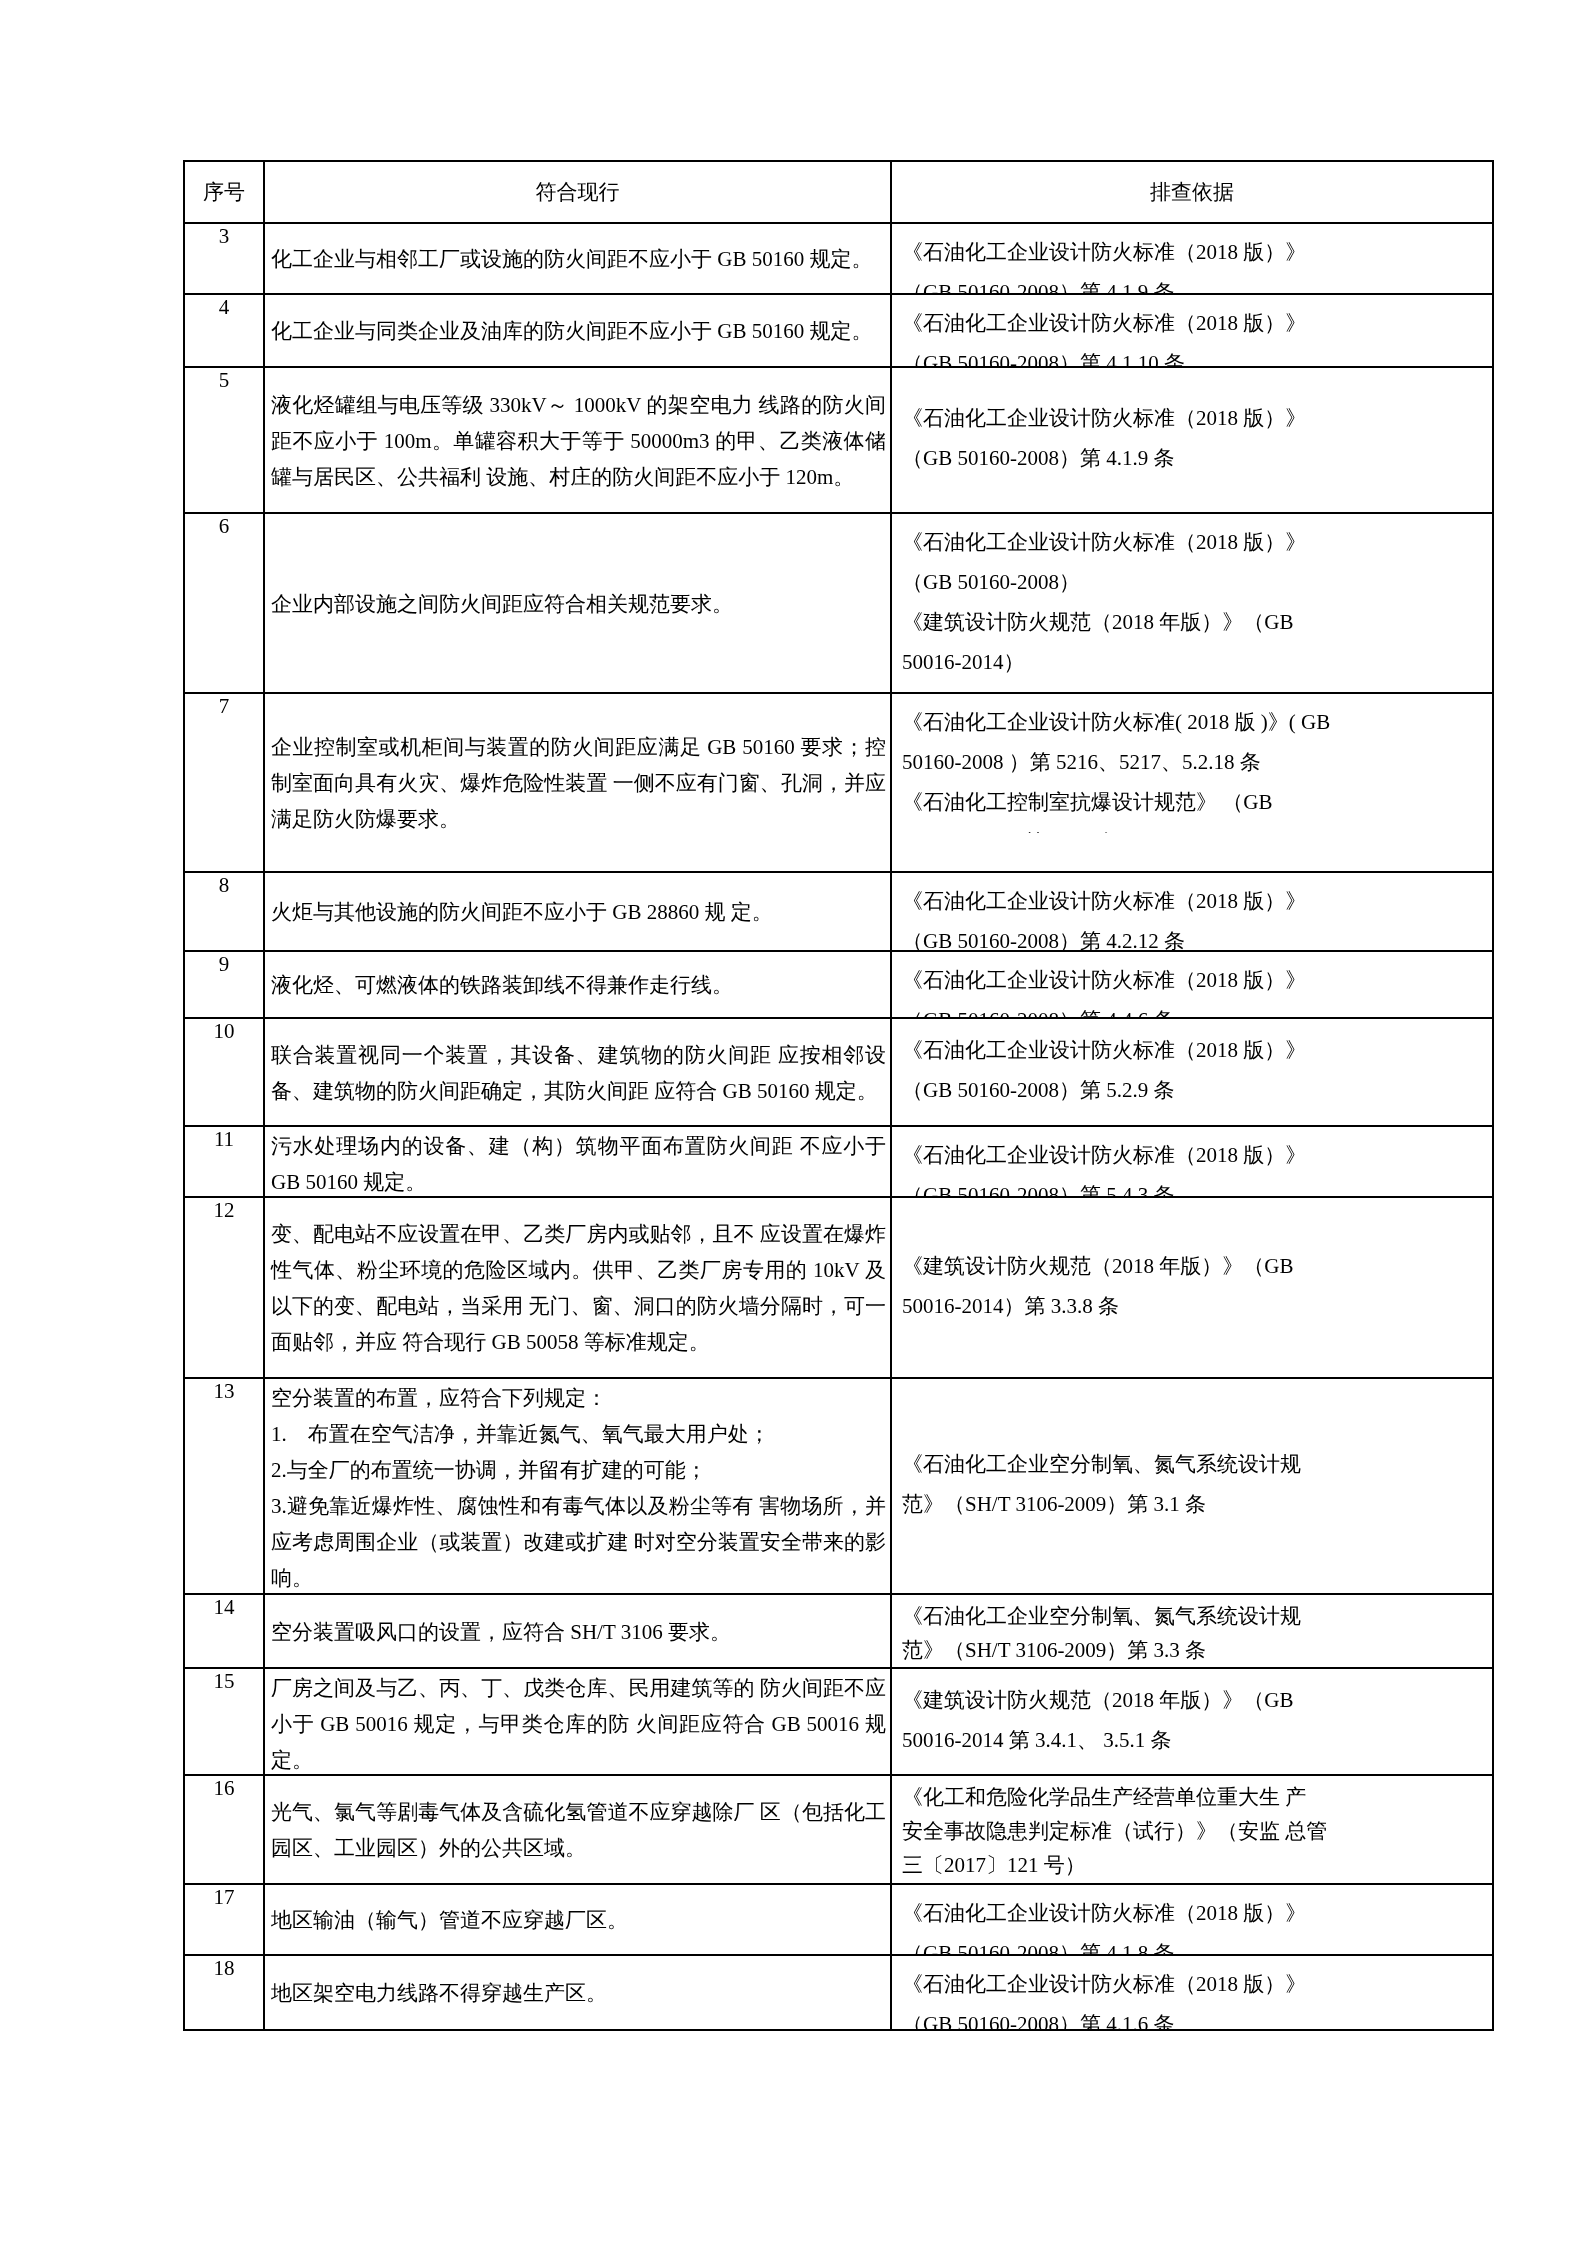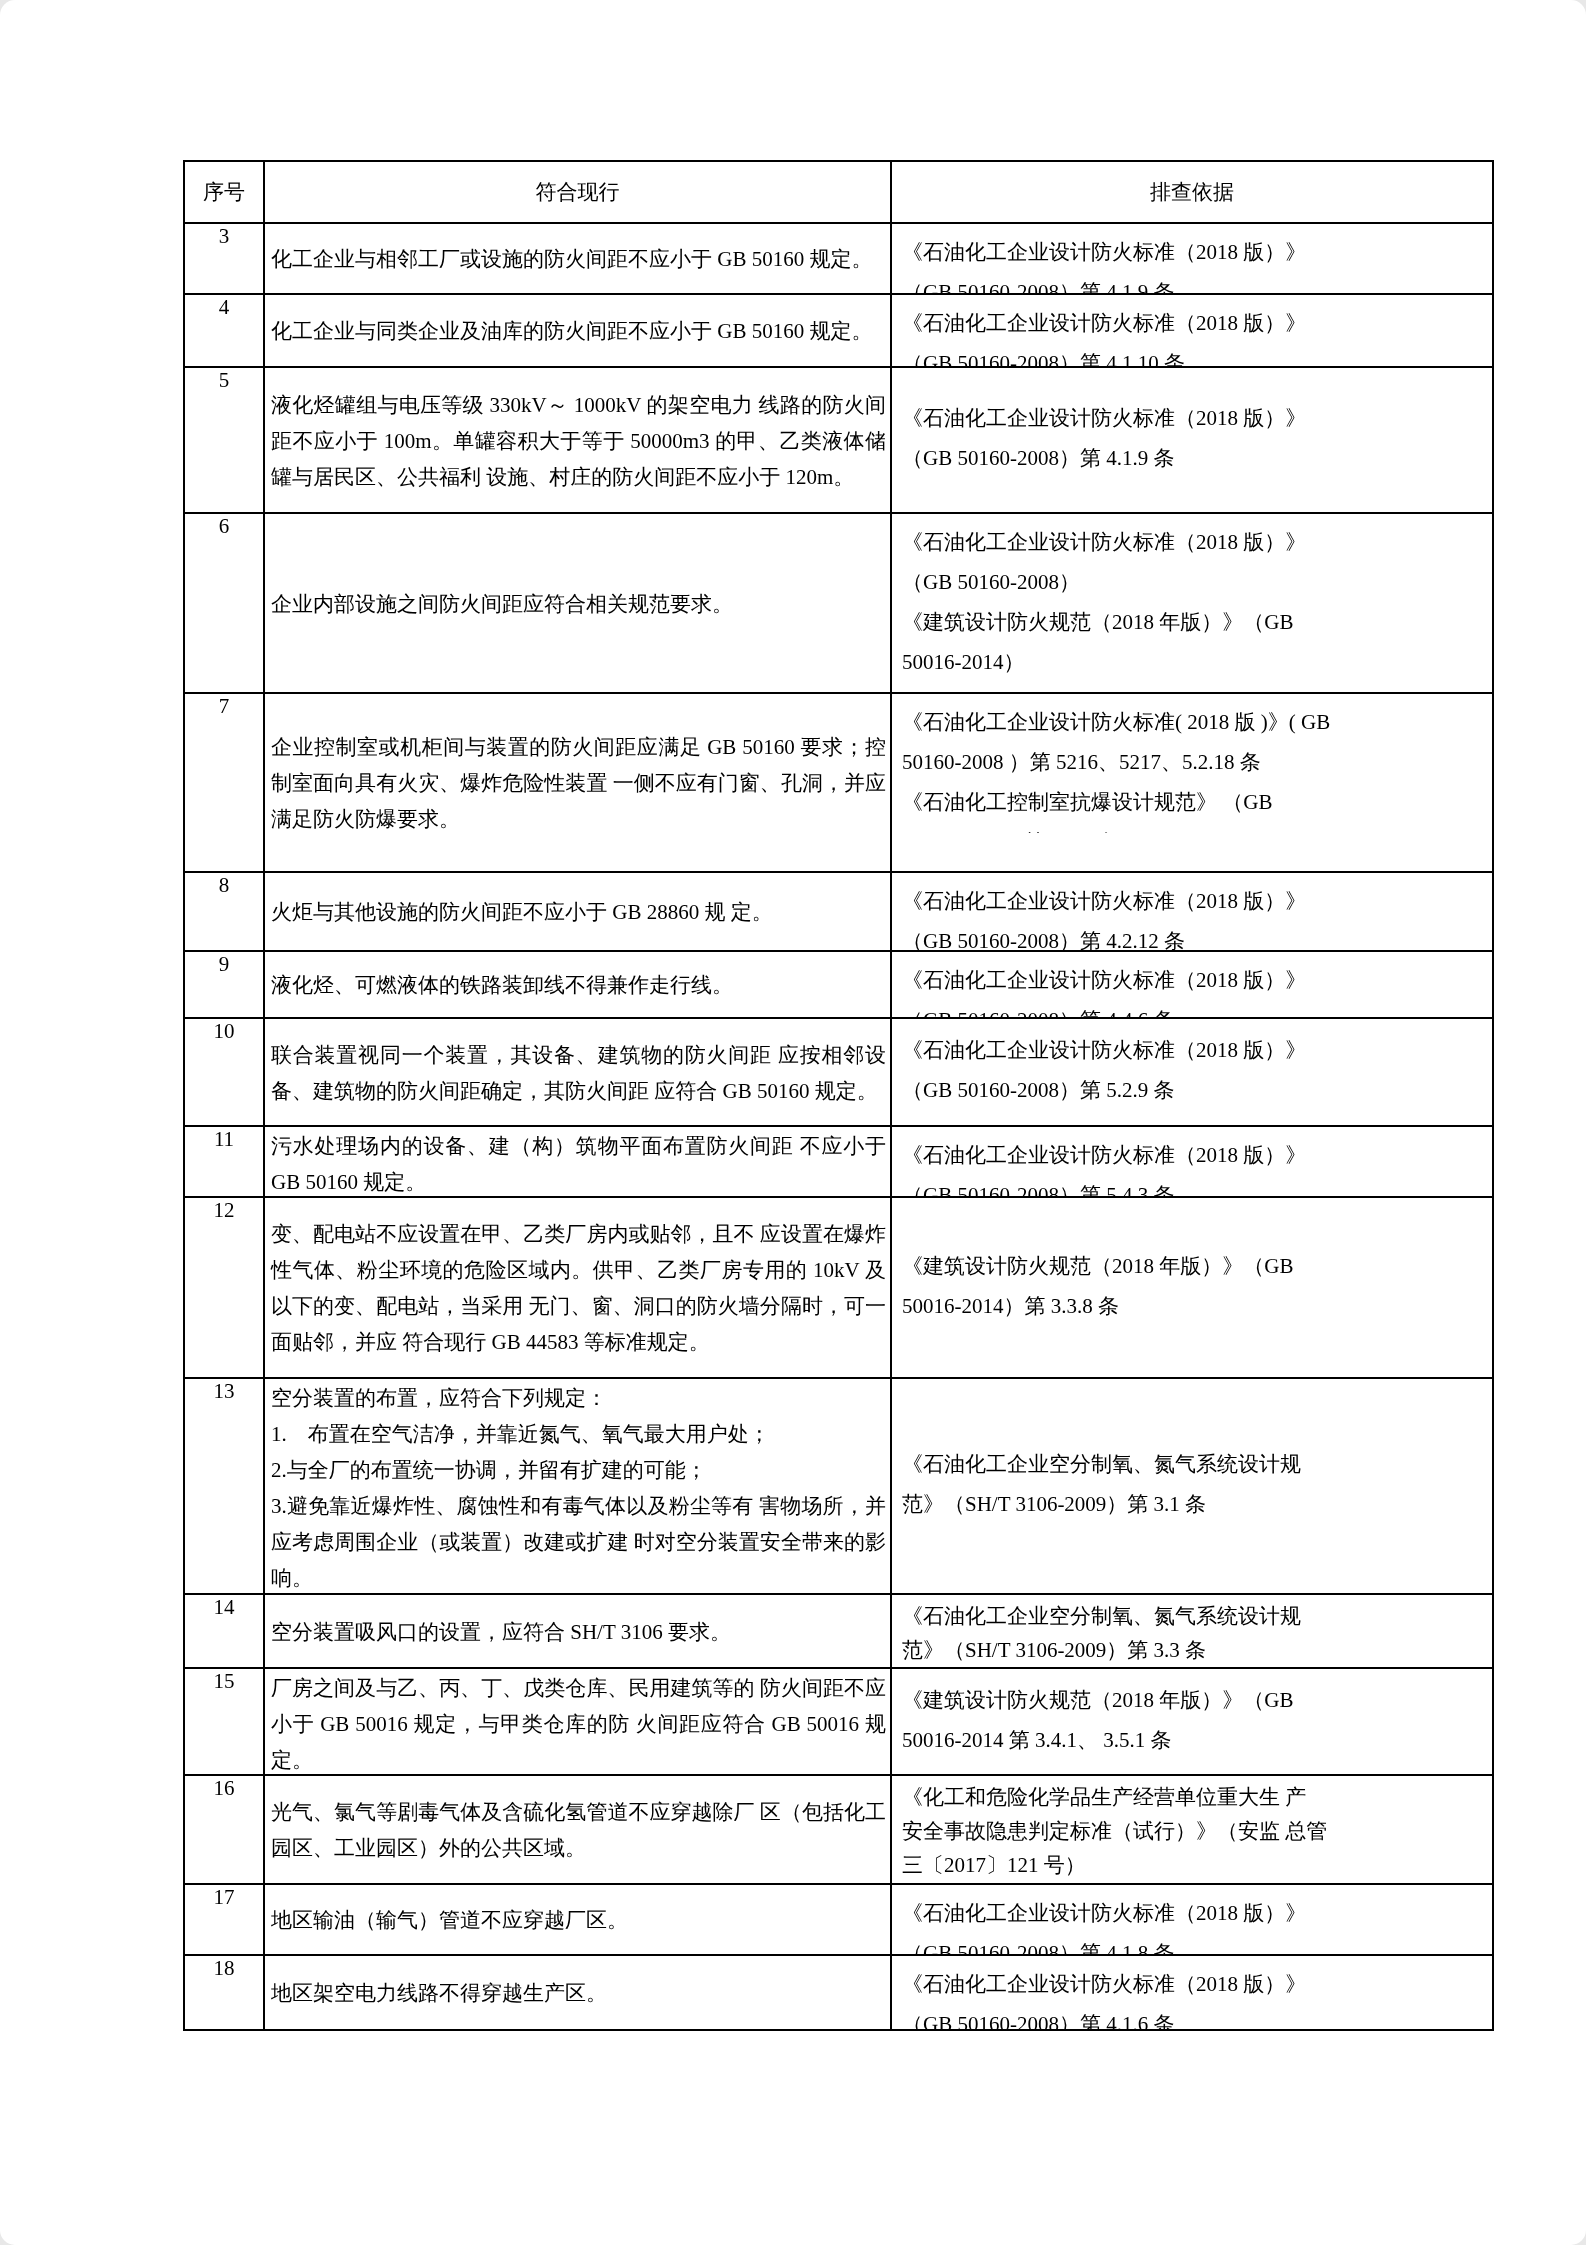--- a/index.html
+++ b/index.html
@@ -8,21 +8,20 @@
     font-family:"Liberation Serif","DejaVu Serif",serif;
   }
   .page{
     position:relative;
     width:1586px;
     height:2245px;
     background:#ffffff;
     margin:0 auto;
     overflow:hidden;
     color:#000;
-    border-radius:15px;
   }
   table.doc{
     position:absolute;
     left:183px;
     top:160px;
     width:1309px;
     border-collapse:collapse;
     table-layout:fixed;
   }
   table.doc col.c-no{width:80px;}
@@ -179,21 +178,21 @@
             <div class="cin content" style="height:69px">污水处理场内的设备、建（构）筑物平面布置防火间距 不应小于 GB 50160 规定。</div>
           </td>
         <td>
             <div class="cin basis" style="height:69px">《石油化工企业设计防火标准（2018 版）》
 （GB 50160-2008）第 5.4.3 条</div>
           </td>
       </tr>
       <tr>
         <td class="no-cell">12</td>
         <td>
-            <div class="cin content" style="height:179px">变、配电站不应设置在甲、乙类厂房内或贴邻，且不 应设置在爆炸性气体、粉尘环境的危险区域内。供甲、乙类厂房专用的 10kV 及以下的变、配电站，当采用 无门、窗、洞口的防火墙分隔时，可一面贴邻，并应 符合现行 GB 44583 等标准规定。</div>
+            <div class="cin content" style="height:179px">变、配电站不应设置在甲、乙类厂房内或贴邻，且不 应设置在爆炸性气体、粉尘环境的危险区域内。供甲、乙类厂房专用的 10kV 及以下的变、配电站，当采用 无门、窗、洞口的防火墙分隔时，可一面贴邻，并应 符合现行 GB 50058 等标准规定。</div>
           </td>
         <td>
             <div class="cin basis" style="height:179px">《建筑设计防火规范（2018 年版）》（GB
 50016-2014）第 3.3.8 条</div>
           </td>
       </tr>
       <tr>
         <td class="no-cell">13</td>
         <td>
             <div class="cin content" style="height:214px">空分装置的布置，应符合下列规定：

